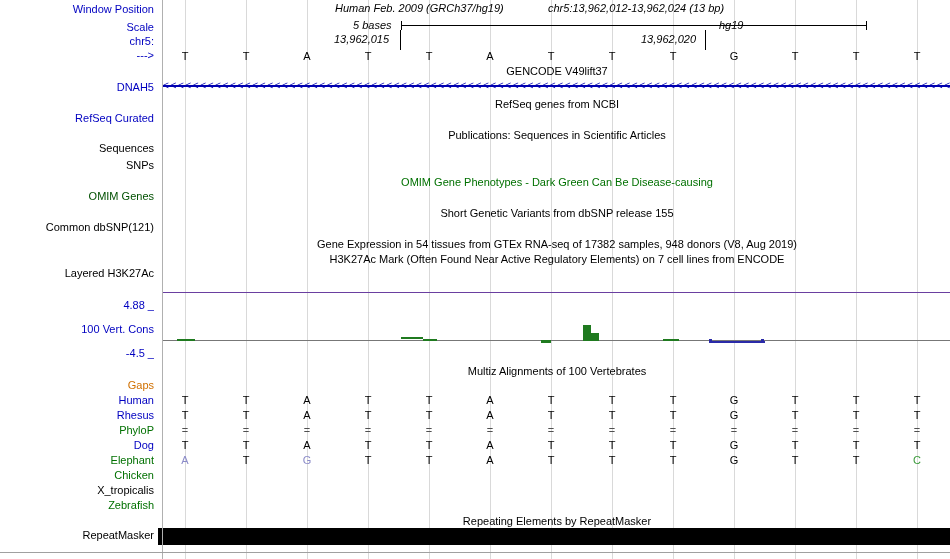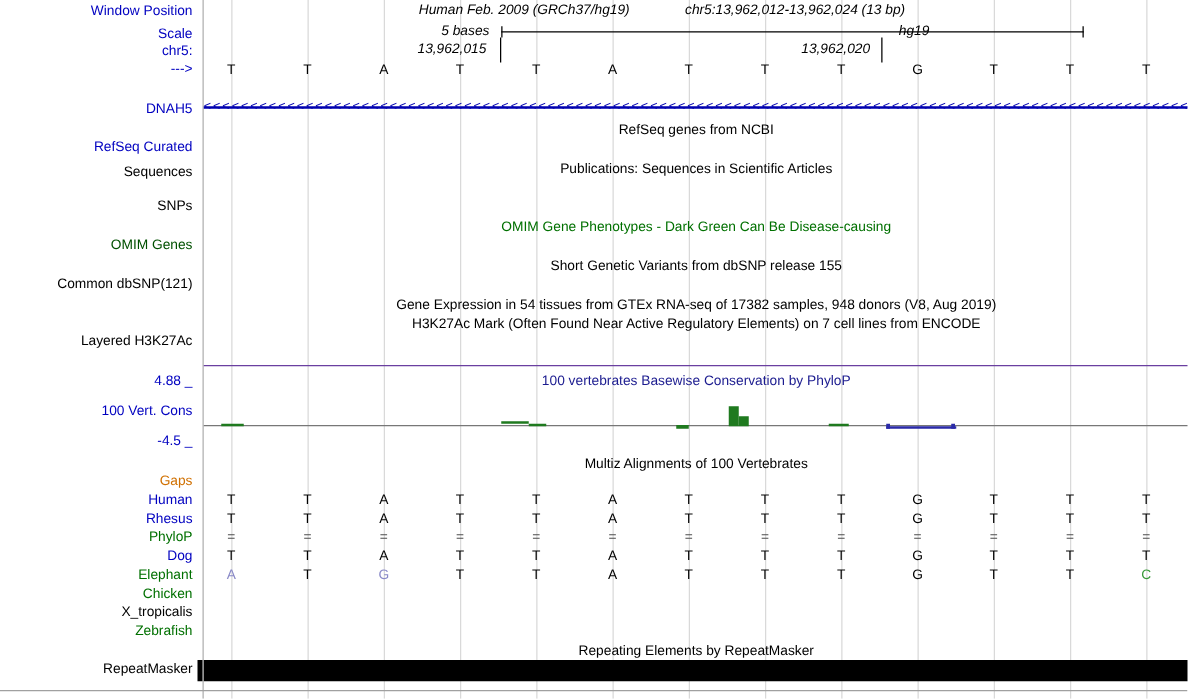--- a/index.html
+++ b/index.html
@@ -221,21 +221,21 @@
   <div class="labels">
     <div class="lbl blue" style="top:3px;">Window Position</div>
     <div class="lbl blue" style="top:21px;">Scale</div>
     <div class="lbl blue" style="top:35px;">chr5:</div>
     <div class="lbl blue" style="top:49px;">---&gt;</div>
 
     <div class="lbl blue" style="top:81px;">DNAH5</div>
 
     <div class="lbl blue" style="top:112px;">RefSeq Curated</div>
 
-    <div class="lbl black" style="top:132px;text-align:right;">Sequences</div>
+    <div class="lbl black" style="top:142px;text-align:right;">Sequences</div>
     <div class="lbl black" style="top:159px;">SNPs</div>
 
     <div class="lbl darkgreen" style="top:190px;padding-left:40px;">OMIM Genes</div>
 
     <div class="lbl black" style="top:221px;">Common dbSNP(121)</div>
 
     <div class="lbl black" style="top:267px;">Layered H3K27Ac</div>
 
     <div class="lbl blue" style="top:299px;">4.88 _</div>
     <div class="lbl blue" style="top:323px;">100 Vert. Cons</div>
@@ -296,41 +296,41 @@
       <div class="base" style="left:327px;">A</div>
       <div class="base" style="left:388px;">T</div>
       <div class="base" style="left:449px;">T</div>
       <div class="base" style="left:510px;">T</div>
       <div class="base" style="left:571px;">G</div>
       <div class="base" style="left:632px;">T</div>
       <div class="base" style="left:693px;">T</div>
       <div class="base" style="left:754px;">T</div>
     </div>
 
+    <div class="tracktitle tt-black" style="top:65px;">GENCODE V49lift37</div>
 
     <div class="genelineWrap" style="top:80px;">
       <div class="geneline"></div>
       <div class="arrowsRow">&lt;&lt;&lt;&lt;&lt;&lt;&lt;&lt;&lt;&lt;&lt;&lt;&lt;&lt;&lt;&lt;&lt;&lt;&lt;&lt;&lt;&lt;&lt;&lt;&lt;&lt;&lt;&lt;&lt;&lt;&lt;&lt;&lt;&lt;&lt;&lt;&lt;&lt;&lt;&lt;&lt;&lt;&lt;&lt;&lt;&lt;&lt;&lt;&lt;&lt;&lt;&lt;&lt;&lt;&lt;&lt;&lt;&lt;&lt;&lt;&lt;&lt;&lt;&lt;&lt;&lt;&lt;&lt;&lt;&lt;&lt;&lt;&lt;&lt;&lt;&lt;&lt;&lt;&lt;&lt;&lt;&lt;&lt;&lt;&lt;&lt;&lt;&lt;&lt;&lt;&lt;&lt;&lt;&lt;&lt;&lt;&lt;&lt;&lt;&lt;&lt;&lt;&lt;&lt;&lt;&lt;&lt;&lt;&lt;&lt;&lt;&lt;&lt;&lt;&lt;&lt;&lt;&lt;&lt;&lt;&lt;&lt;&lt;&lt;&lt;&lt;&lt;&lt;&lt;&lt;&lt;&lt;&lt;&lt;&lt;&lt;&lt;&lt;&lt;&lt;&lt;&lt;&lt;&lt;&lt;&lt;&lt;&lt;&lt;&lt;&lt;&lt;&lt;&lt;&lt;&lt;&lt;&lt;&lt;&lt;&lt;&lt;&lt;&lt;&lt;&lt;&lt;&lt;&lt;&lt;&lt;&lt;&lt;&lt;&lt;&lt;&lt;&lt;&lt;&lt;&lt;&lt;&lt;&lt;&lt;&lt;&lt;&lt;&lt;&lt;&lt;&lt;&lt;&lt;&lt;&lt;&lt;&lt;&lt;&lt;&lt;&lt;&lt;&lt;&lt;&lt;&lt;&lt;&lt;&lt;&lt;&lt;&lt;&lt;&lt;&lt;&lt;&lt;&lt;&lt;&lt;&lt;&lt;&lt;&lt;&lt;&lt;&lt;&lt;&lt;&lt;&lt;&lt;&lt;&lt;&lt;&lt;&lt;&lt;&lt;&lt;&lt;&lt;&lt;&lt;&lt;&lt;&lt;&lt;&lt;&lt;&lt;&lt;&lt;&lt;&lt;&lt;&lt;&lt;&lt;&lt;&lt;&lt;&lt;&lt;&lt;&lt;&lt;&lt;&lt;&lt;&lt;&lt;&lt;&lt;&lt;&lt;&lt;&lt;&lt;&lt;&lt;&lt;&lt;&lt;&lt;&lt;&lt;&lt;&lt;&lt;&lt;&lt;&lt;&lt;&lt;&lt;&lt;&lt;&lt;&lt;&lt;&lt;&lt;&lt;&lt;&lt;&lt;&lt;&lt;&lt;&lt;&lt;&lt;&lt;&lt;&lt;&lt;&lt;&lt;&lt;&lt;&lt;&lt;&lt;&lt;&lt;&lt;&lt;&lt;&lt;&lt;&lt;&lt;&lt;&lt;&lt;&lt;&lt;&lt;&lt;&lt;&lt;&lt;&lt;&lt;&lt;&lt;&lt;&lt;&lt;&lt;&lt;&lt;&lt;&lt;&lt;&lt;&lt;&lt;&lt;&lt;&lt;&lt;</div>
     </div>
 
     <div class="tracktitle tt-black" style="top:98px;">RefSeq genes from NCBI</div>
 
     <div class="tracktitle tt-black" style="top:129px;">Publications: Sequences in Scientific Articles</div>
 
     <div class="tracktitle tt-green" style="top:176px;">OMIM Gene Phenotypes - Dark Green Can Be Disease-causing</div>
 
     <div class="tracktitle tt-black" style="top:207px;">Short Genetic Variants from dbSNP release 155</div>
 
     <div class="tracktitle tt-black" style="top:238px;">Gene Expression in 54 tissues from GTEx RNA-seq of 17382 samples, 948 donors (V8, Aug 2019)</div>
 
     <div class="tracktitle tt-black" style="top:253px;">H3K27Ac Mark (Often Found Near Active Regulatory Elements) on 7 cell lines from ENCODE</div>
 
     <div class="hrule" style="top:292px;"></div>
 
-    <div class="tracktitle tt-blue" style="top:299px;">100 vertebrates Basewise Conservation by PhyloP</div>
     <div class="consArea" style="top:300px;">
       <div class="consBaseline" style="top:40px;"></div>
 
       <div class="consBar" style="left:14px;  top:39px; width:18px; height:2px;"></div>
       <div class="consBar" style="left:238px; top:37px; width:22px; height:2px;"></div>
       <div class="consBar" style="left:260px; top:39px; width:14px; height:2px;"></div>
       <div class="consBar" style="left:378px; top:40px; width:10px; height:3px;"></div>
       <div class="consBar" style="left:420px; top:25px; width:8px;  height:16px;"></div>
       <div class="consBar" style="left:428px; top:33px; width:8px;  height:8px;"></div>
       <div class="consBar" style="left:500px; top:39px; width:16px; height:2px;"></div>

